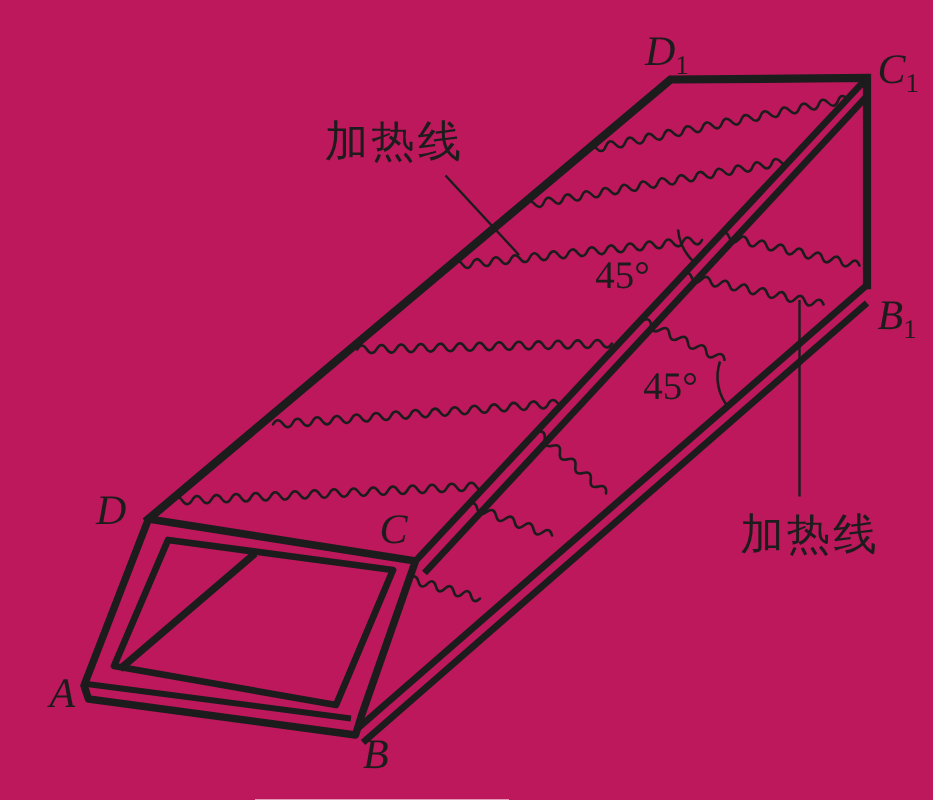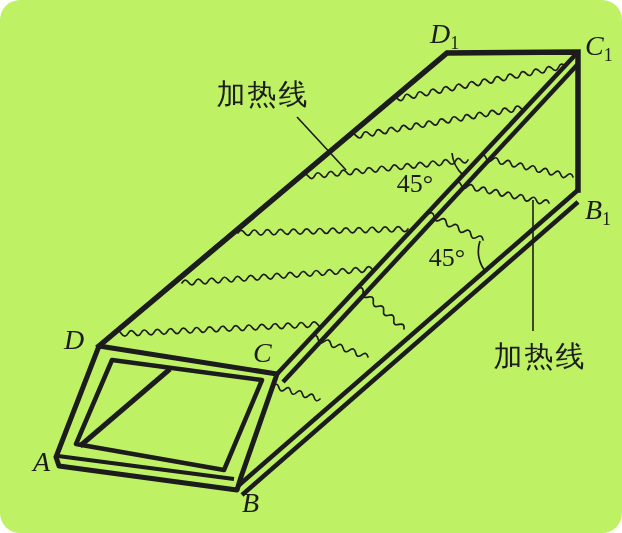--- a/index.html
+++ b/index.html
@@ -1,17 +1,17 @@
 <!DOCTYPE html>
 <html><head>
 <meta charset="utf-8">
 <style>
   html,body{margin:0;padding:0;background:#fff;}
-  .stage{position:relative;width:622px;height:533px;background:#bef264;overflow:hidden;
-         font-family:"Liberation Serif", serif;border-radius:20px;}
+  .stage{position:relative;width:622px;height:533px;background:#be185d;overflow:hidden;
+         font-family:"Liberation Serif", serif;}
   svg{display:block;}
   .edge-thick{stroke:#1c1c1c;stroke-width:5.5;fill:none;stroke-linejoin:miter;stroke-linecap:square;}
   .edge-pair{stroke:#1c1c1c;stroke-width:4.5;fill:none;stroke-linecap:butt;}
   .frame-outer{stroke:#1c1c1c;stroke-width:5;fill:none;stroke-linejoin:round;}
   .frame-inner{stroke:#1c1c1c;stroke-width:4.5;fill:none;stroke-linejoin:round;}
   .frame-mid{stroke:#1c1c1c;stroke-width:4;fill:none;}
   .brace{stroke:#1c1c1c;stroke-width:5;fill:none;stroke-linecap:butt;}
   .wavy{stroke:#1c1c1c;stroke-width:1.7;fill:none;stroke-linecap:round;}
   .leader{stroke:#1c1c1c;stroke-width:1.6;fill:none;}
   .arc{stroke:#1c1c1c;stroke-width:1.7;fill:none;}

